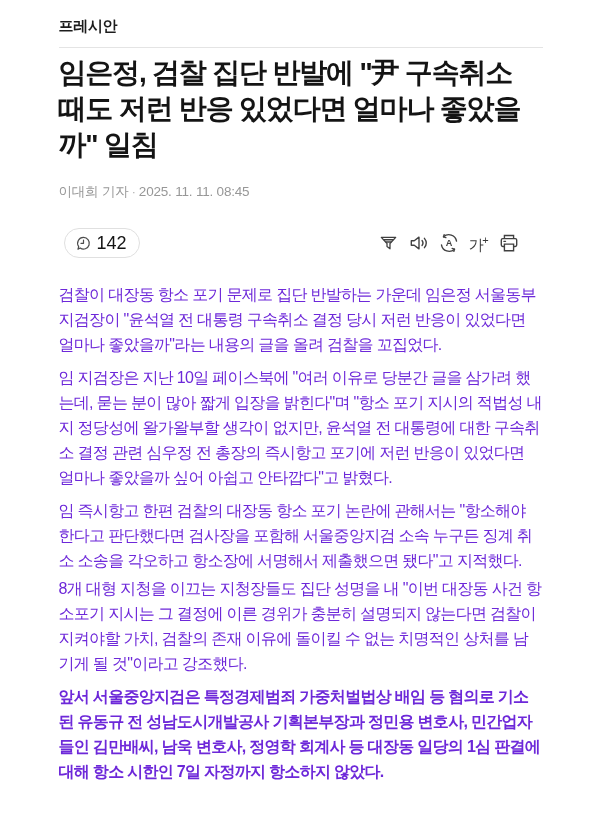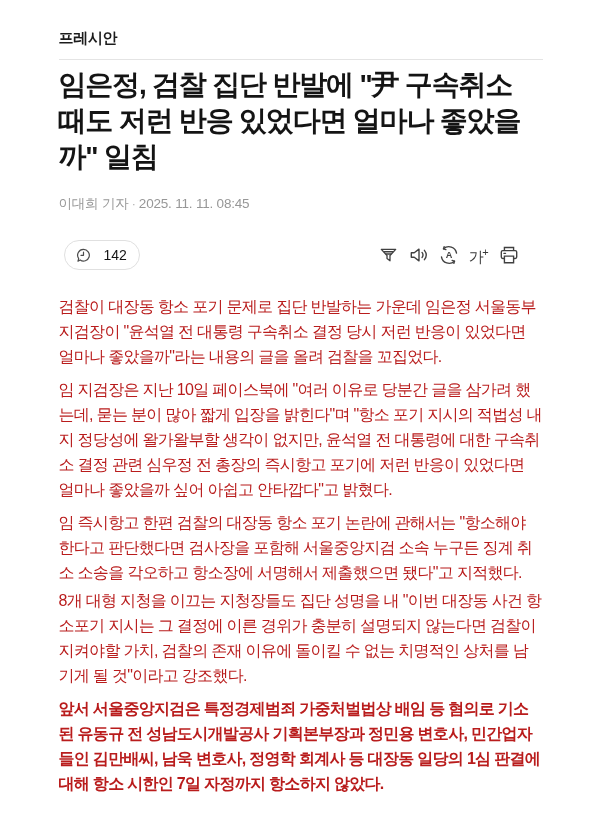--- a/index.html
+++ b/index.html
@@ -1,55 +1,55 @@
 <!DOCTYPE html>
 <html><head>
 <meta charset="utf-8">
 <style>
   * { margin:0; padding:0; box-sizing:border-box; }
   html,body { background:#ffffff; }
   body { font-family:"Liberation Sans","DejaVu Sans",sans-serif; }
   .page {
     position:relative; width:498px; height:814px; margin:0 auto;
-    background:#fff; padding:16px 7px; overflow:hidden;
+    background:#fff; padding:4px 7px; overflow:hidden;
   }
   .brand-row { padding-top:13px; }
   .brand {
     display:inline-block; font-size:15px; font-weight:700; color:#1c1c1c;
     letter-spacing:-0.3px; cursor:pointer;
   }
   .top-divider { border:none; border-bottom:1px solid #e4e4e4; margin-top:11px; }
   .headline {
     margin-top:7px; font-size:28px; line-height:36px; font-weight:700;
     color:#141414; letter-spacing:-1.2px; word-break:break-all;
   }
   .byline { margin-top:20px; font-size:13.5px; color:#979797; letter-spacing:-0.2px; }
   .byline .reporter { cursor:pointer; }
   .byline .sep { margin:0 3px; color:#b5b5b5; }
   .toolbar {
     margin-top:27px; display:flex; justify-content:space-between; align-items:center;
     padding:0 22px 0 5px;
   }
   .comment-pill {
-    display:inline-flex; align-items:center; gap:12px; height:30px;
+    display:inline-flex; align-items:center; gap:5px; height:30px;
     padding:0 12px 0 10px; background:#fff; border:1px solid #e0e0e0;
-    border-radius:16px; font-family:inherit; font-size:14px; font-weight:500;
+    border-radius:16px; font-family:inherit; font-size:18px; font-weight:500;
     color:#141414; cursor:pointer;
   }
   .tool-icons { display:flex; align-items:center; gap:6px; }
   .icon-btn {
     width:24px; height:24px; border:none; background:none; padding:0;
     display:flex; align-items:center; justify-content:center; cursor:pointer;
     color:#404040;
   }
   .icon-btn svg { display:block; }
   .fontsize-glyph { font-size:15px; color:#383838; line-height:1; letter-spacing:-0.5px; }
   .fontsize-plus { font-size:11px; vertical-align:6px; margin-left:-1px; }
   .article-body {
-    margin-top:24px; font-size:16px; line-height:25px; color:#b91c1c;
+    margin-top:24px; font-size:16px; line-height:25px; color:#6d28d9;
     letter-spacing:-0.7px; word-break:break-all;
   }
   .para { margin-bottom:8px; }
   .para.tight-after { margin-bottom:3px; }
   .para:last-child { margin-bottom:0;font-weight:bold; }
 </style>
 </head>
 <body>
 
 <div class="page">

